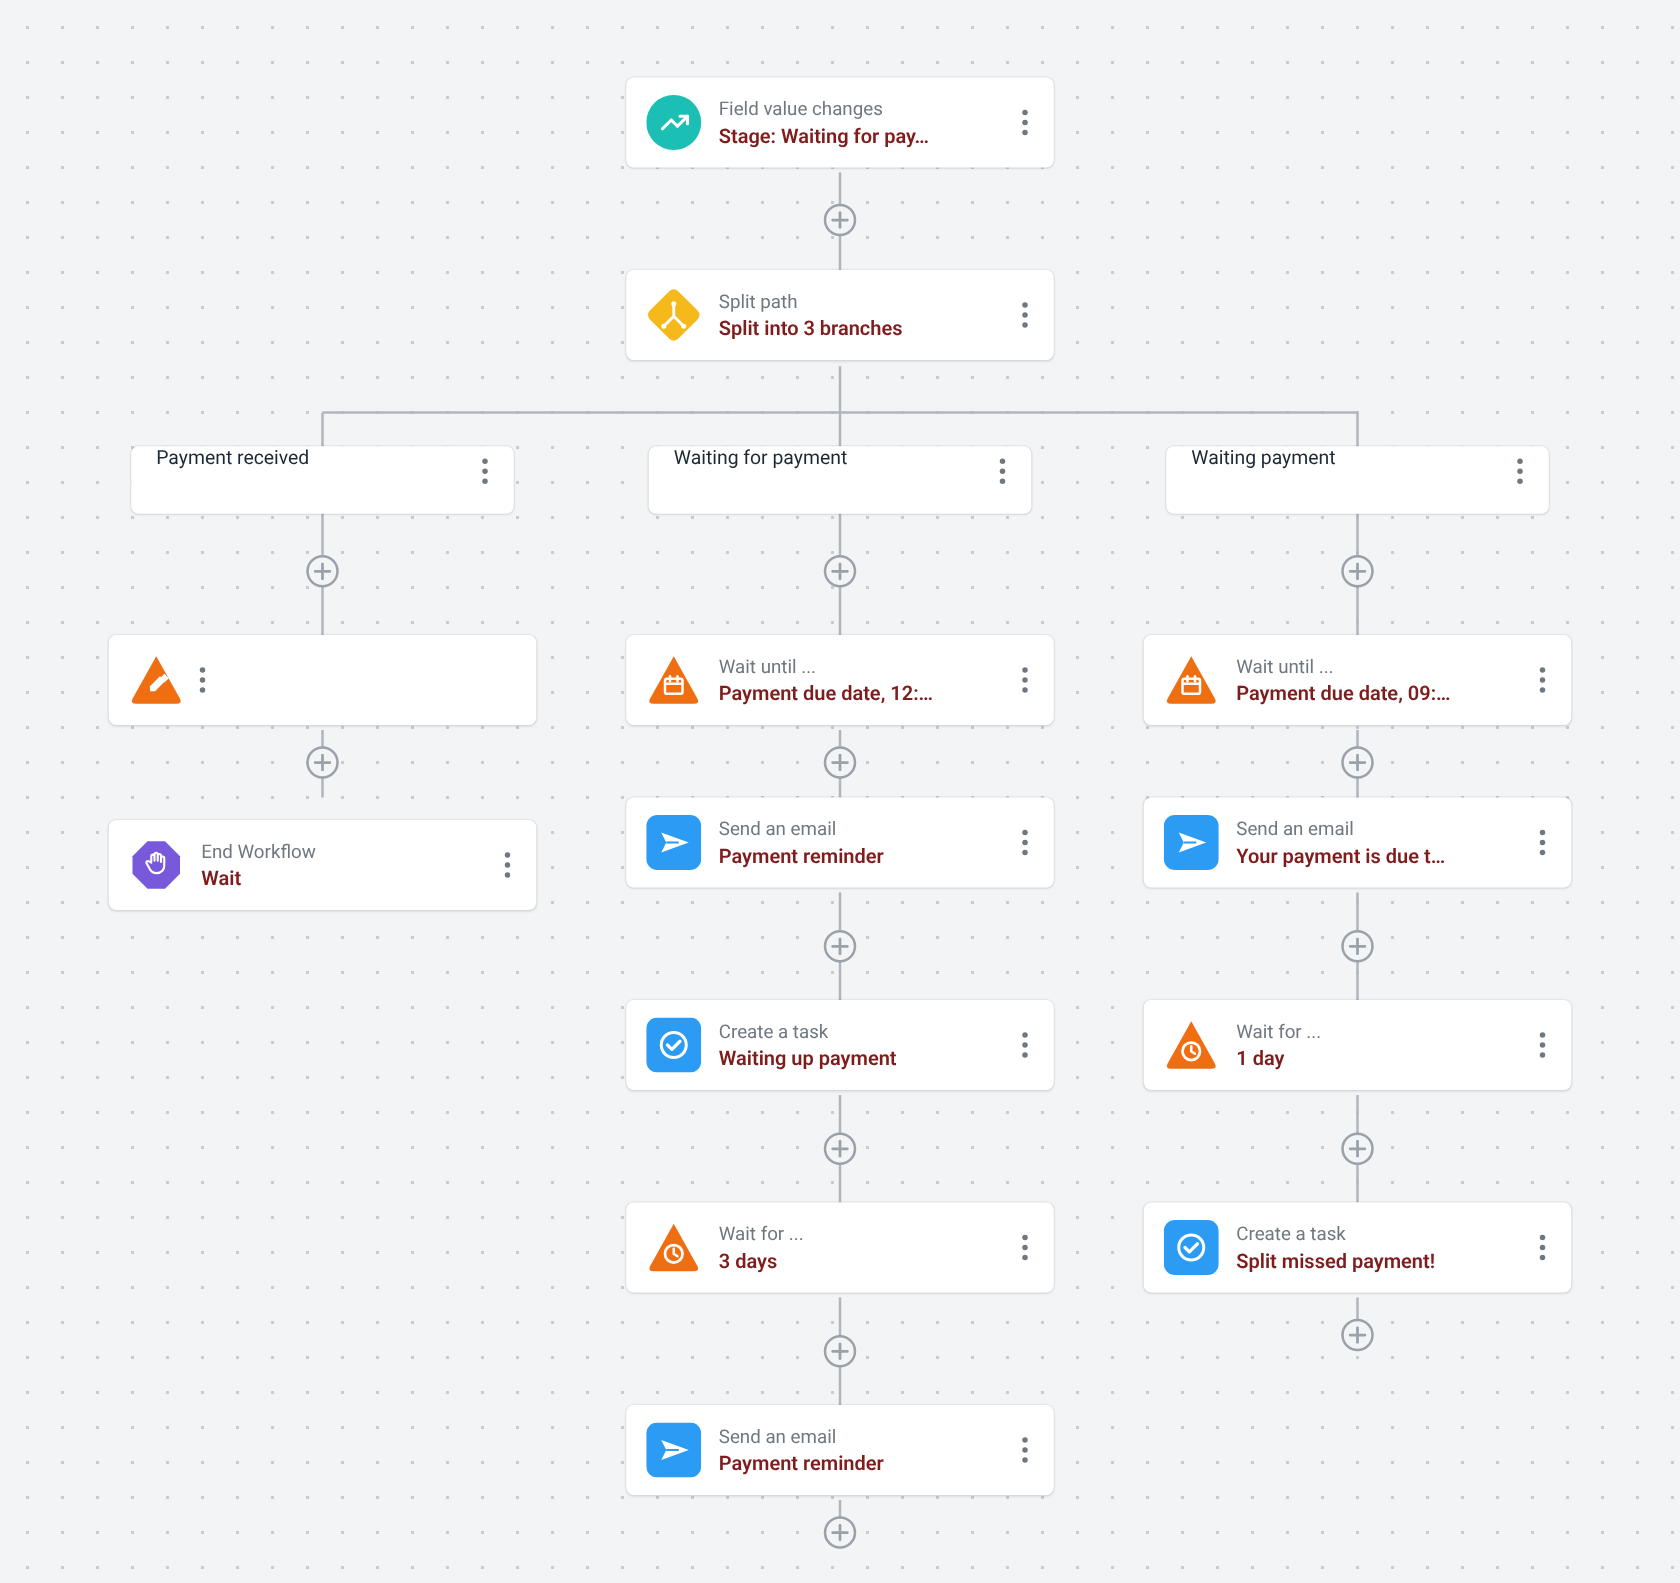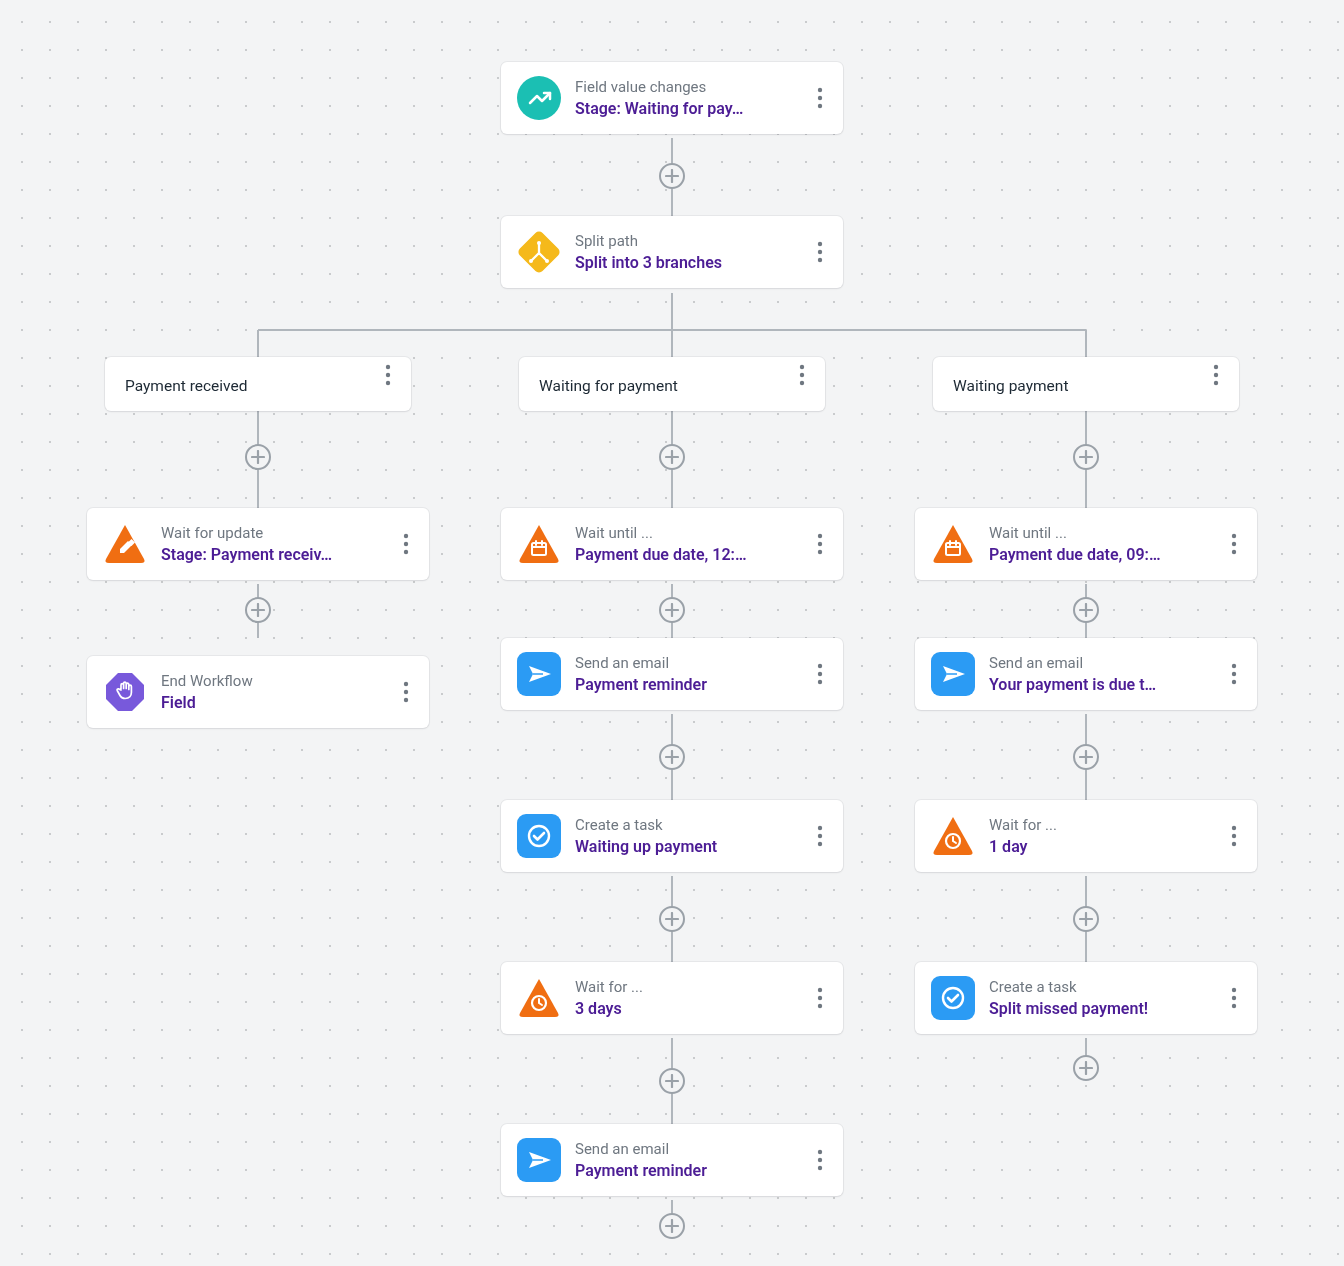--- a/index.html
+++ b/index.html
@@ -36,39 +36,39 @@
   min-width: 0;
   display: flex; flex-direction: column; gap: 3px;
 }
 .title {
   color: #6f7780;
   font-size: 15px;
   font-weight: 400;
   white-space: nowrap; overflow: hidden; text-overflow: ellipsis;
 }
 .detail {
-  color: #4c1d95;
+  color: #7f1d1d;
   font-size: 16px;
   font-weight: 600;
   white-space: nowrap; overflow: hidden; text-overflow: ellipsis;
 }
 .menu {
   width: 30px; height: 40px;
   display: flex; align-items: center; justify-content: center;
   cursor: pointer;
   flex-shrink: 0;
 }
 .menu svg { fill: #6f7780; }
 
 .branch-card {
   position: absolute;
   background: #fff;
   border-radius: 6px;
   box-shadow: 0 1px 2px rgba(20,28,40,0.08), 0 0 0 1px rgba(20,28,40,0.05);
-  display: flex; align-items: flex-end;
+  display: flex; align-items: flex-start;
   padding: 0 8px 16px 20px;
   height: 54px;
   cursor: pointer;
 }
 .branch-card .branch-text {
   flex: 1;
   color: #1d2934;
   font-size: 15.5px;
   font-weight: 400;
 }
@@ -234,24 +234,20 @@
     </div>
 
 <div class="card" style="left:87px;top:508px;width:342px">
   <div class="icon-wrap">
     <svg width="44" height="44" viewBox="0 0 44 44">
           <path class="ico-tri-orange" d="M22 3 L41 37 Q43 41 38 41 L6 41 Q1 41 3 37 Z"></path>
           <path d="M17 31 L17 27 L25 19 L29 23 L21 31 Z" fill="#fff"></path>
           <rect x="26" y="18" width="5" height="5" transform="rotate(45 28.5 20.5)" fill="#fff"></rect>
         </svg>
   </div>
-  <div class="texts">
-        <span class="title">Wait for update</span>
-        <span class="detail">Stage: Payment receiv…</span>
-      </div>
   <div class="menu">
         <svg width="6" height="22" viewBox="0 0 6 22">
           <circle cx="3" cy="3" r="2.2"></circle>
           <circle cx="3" cy="11" r="2.2"></circle>
           <circle cx="3" cy="19" r="2.2"></circle>
         </svg>
       </div>
 </div>
 <div class="add-btn" style="left:245px;top:597px">
       <svg width="14" height="14" viewBox="0 0 14 14">
@@ -262,21 +258,21 @@
 
 <div class="card" style="left:87px;top:656px;width:342px">
   <div class="icon-wrap">
     <svg width="44" height="44" viewBox="0 0 44 44">
           <path class="ico-hex-purple" d="M15 3 L29 3 L41 15 L41 29 L29 41 L15 41 L3 29 L3 15 Z"></path>
           <path d="M18 19v-4a1.3 1.3 0 012.6 0v3.5 m0 0v-5a1.3 1.3 0 012.6 0v5 m0 0v-4a1.3 1.3 0 012.6 0v5 m0 0v-3a1.3 1.3 0 012.6 0v6c0 3-2 6-6.2 6-3 0-4.5-1.5-5.5-3.5l-2.5-4.5c-.5-1 .5-2 1.6-1.6l2.2 1.2" stroke="#fff" stroke-width="1.7" fill="none" stroke-linecap="round" stroke-linejoin="round"></path>
         </svg>
   </div>
   <div class="texts">
         <span class="title">End Workflow</span>
-        <span class="detail">Field</span>
+        <span class="detail">Wait</span>
       </div>
   <div class="menu">
         <svg width="6" height="22" viewBox="0 0 6 22">
           <circle cx="3" cy="3" r="2.2"></circle>
           <circle cx="3" cy="11" r="2.2"></circle>
           <circle cx="3" cy="19" r="2.2"></circle>
         </svg>
       </div>
 </div>
 

